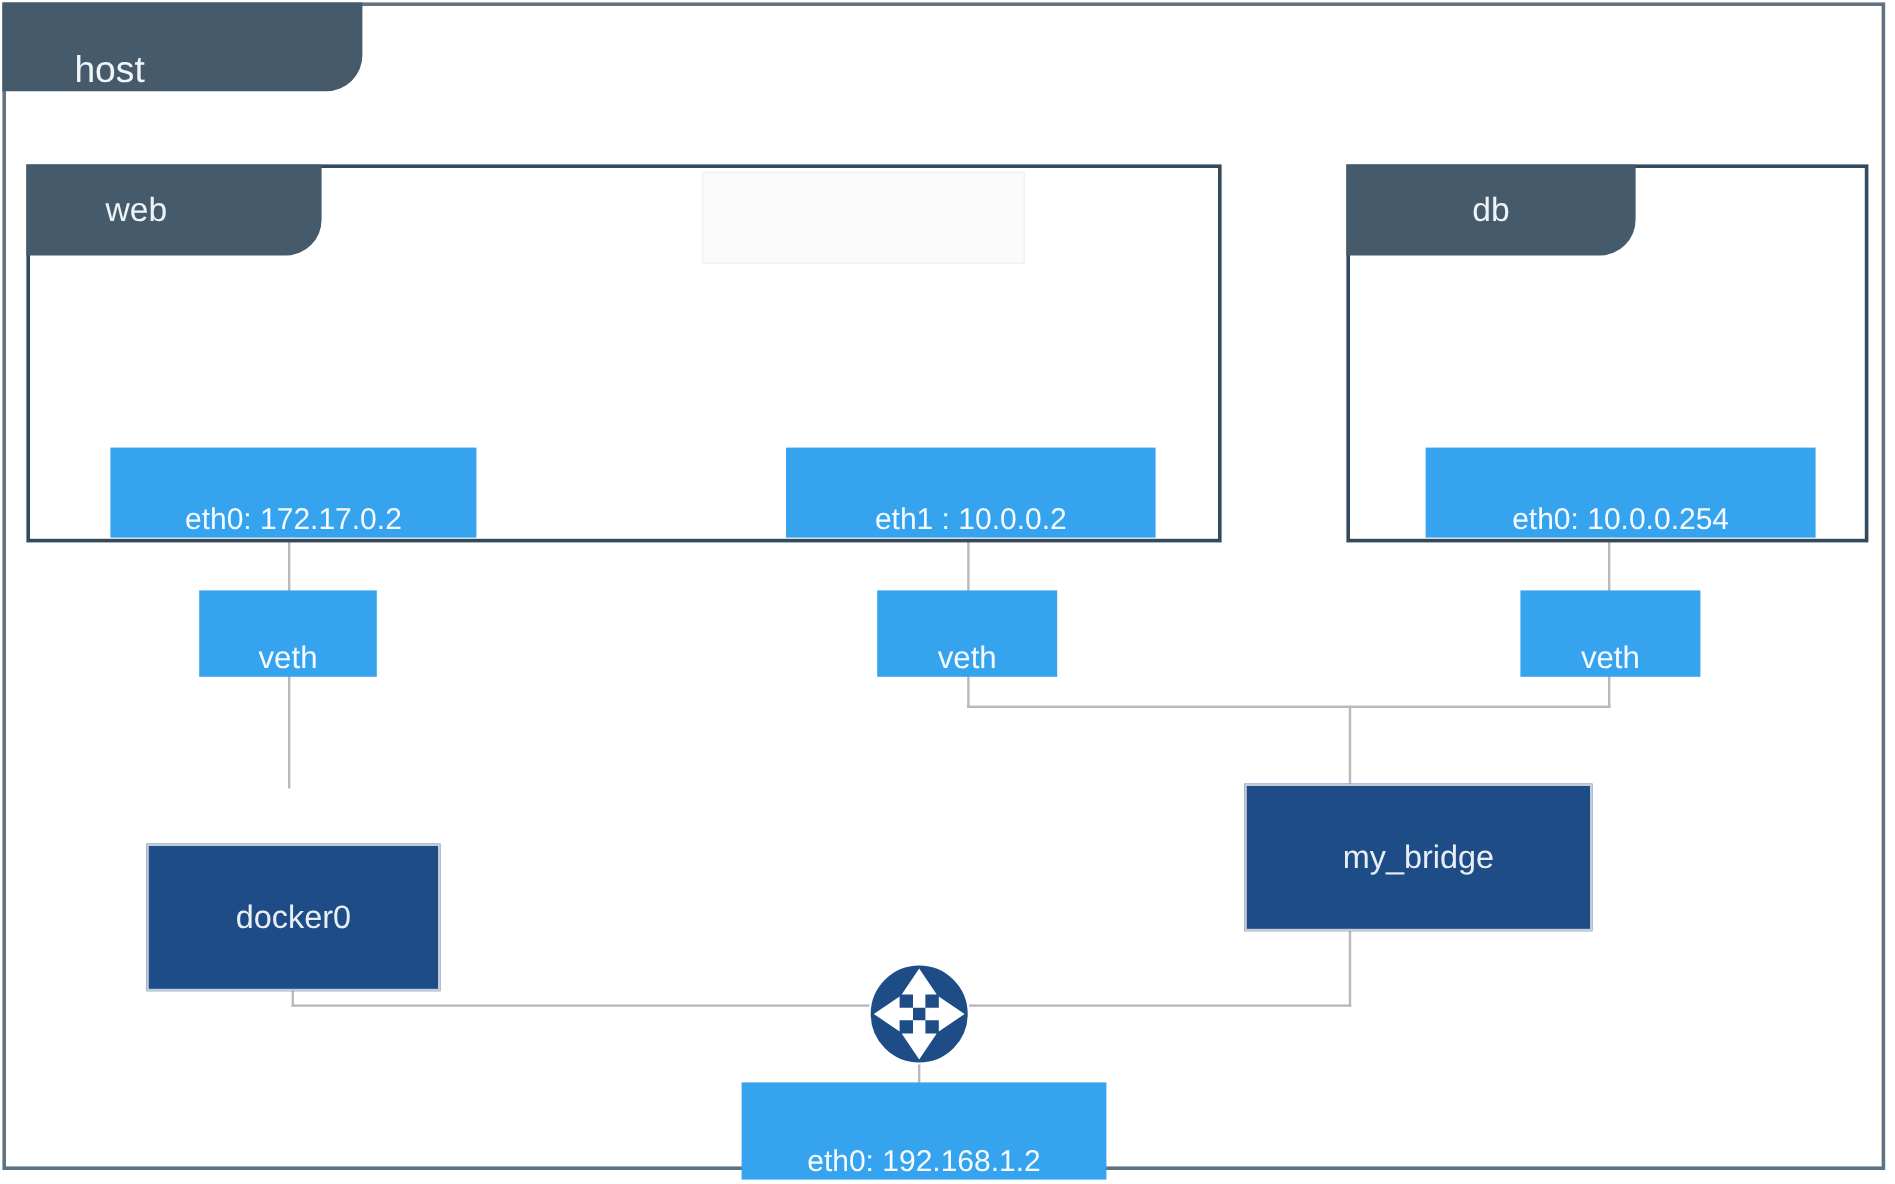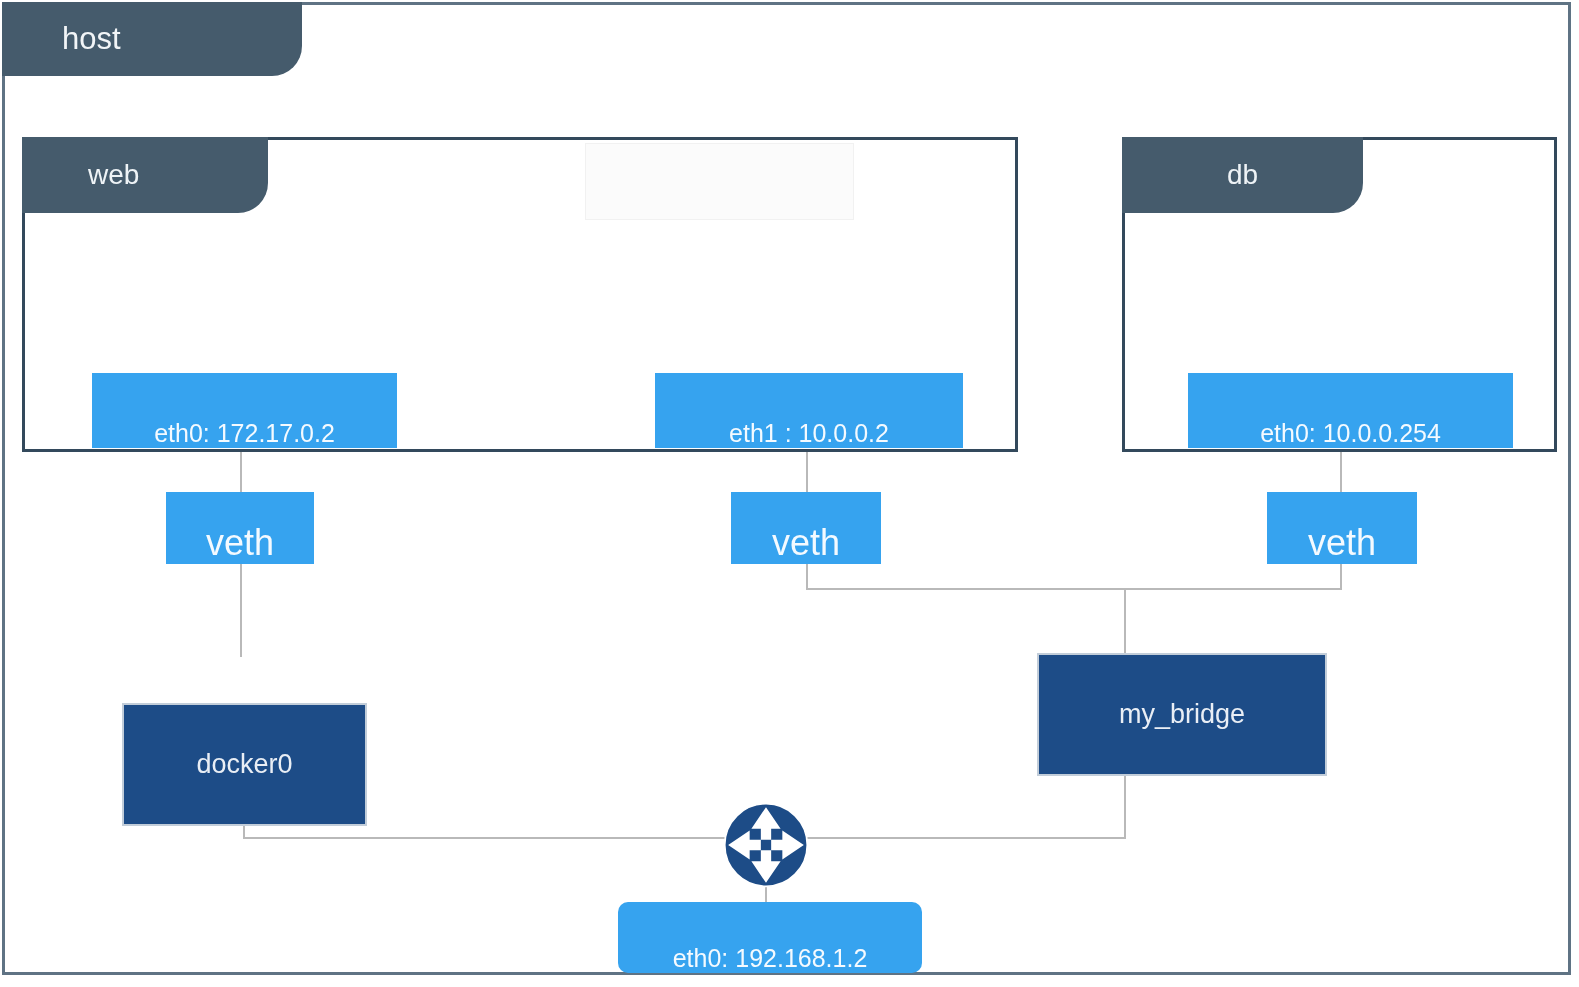--- a/index.html
+++ b/index.html
@@ -18,21 +18,21 @@
     width: 1569px; height: 973px;
     border: 3px solid #5f7384;
     box-sizing: border-box;
     background: transparent;
   }
   .host-tab {
     left: 2px; top: 2px;
     width: 300px; height: 74px;
     background: #455b6c;
     border-bottom-right-radius: 30px;
-    display: flex; align-items: center;
+    display: flex; align-items: flex-end;
     padding-left: 60px;
     box-sizing: border-box;
     color: #f2f5f7;
     font-size: 31px;
   }
 
   
   .container-box {
     border: 3px solid #33495c;
     box-sizing: border-box;
@@ -54,21 +54,21 @@
   }
 
   
   .blue-box {
     background: #36a3ef;
     color: #f4faff;
     display: flex; align-items: flex-end; justify-content: center;
     font-size: 25px;
     box-sizing: border-box;
   }
-  .veth-box { font-size: 36px; }
+  .veth-box { font-size: 26px; }
 
   
   .navy-box {
     background: #1d4c87;
     border: 2px solid #c2cdd9;
     color: #e9eef5;
     display: flex; align-items: center; justify-content: center;
     font-size: 27px;
     box-sizing: border-box;
   }
@@ -143,15 +143,15 @@
 <div class="abs router-wrap" style="left:723px; top:802px;">
   <svg width="86" height="86" viewBox="0 0 100 100" xmlns="http://www.w3.org/2000/svg">
     <circle cx="50" cy="50" r="48" fill="#1d4c87" stroke="#ffffff" stroke-width="2"></circle>
     <path d="M50,6 L67,31 L56,31 L56,44 L44,44 L44,31 L33,31 Z" fill="#ffffff"></path>
     <path d="M50,94 L67,69 L56,69 L56,56 L44,56 L44,69 L33,69 Z" fill="#ffffff"></path>
     <path d="M6,50 L31,33 L31,44 L44,44 L44,56 L31,56 L31,67 Z" fill="#ffffff"></path>
     <path d="M94,50 L69,33 L69,44 L56,44 L56,56 L69,56 L69,67 Z" fill="#ffffff"></path>
   </svg>
 </div>
 
-<div class="abs blue-box" style="left:618px; top:902px; width:304px; height:71px;border-radius:10px;">
+<div class="abs blue-box" style="left:618px; top:902px; width:304px; height:81px;">
   <span>eth0: 192.168.1.2</span>
 </div>
 
 </body></html>

